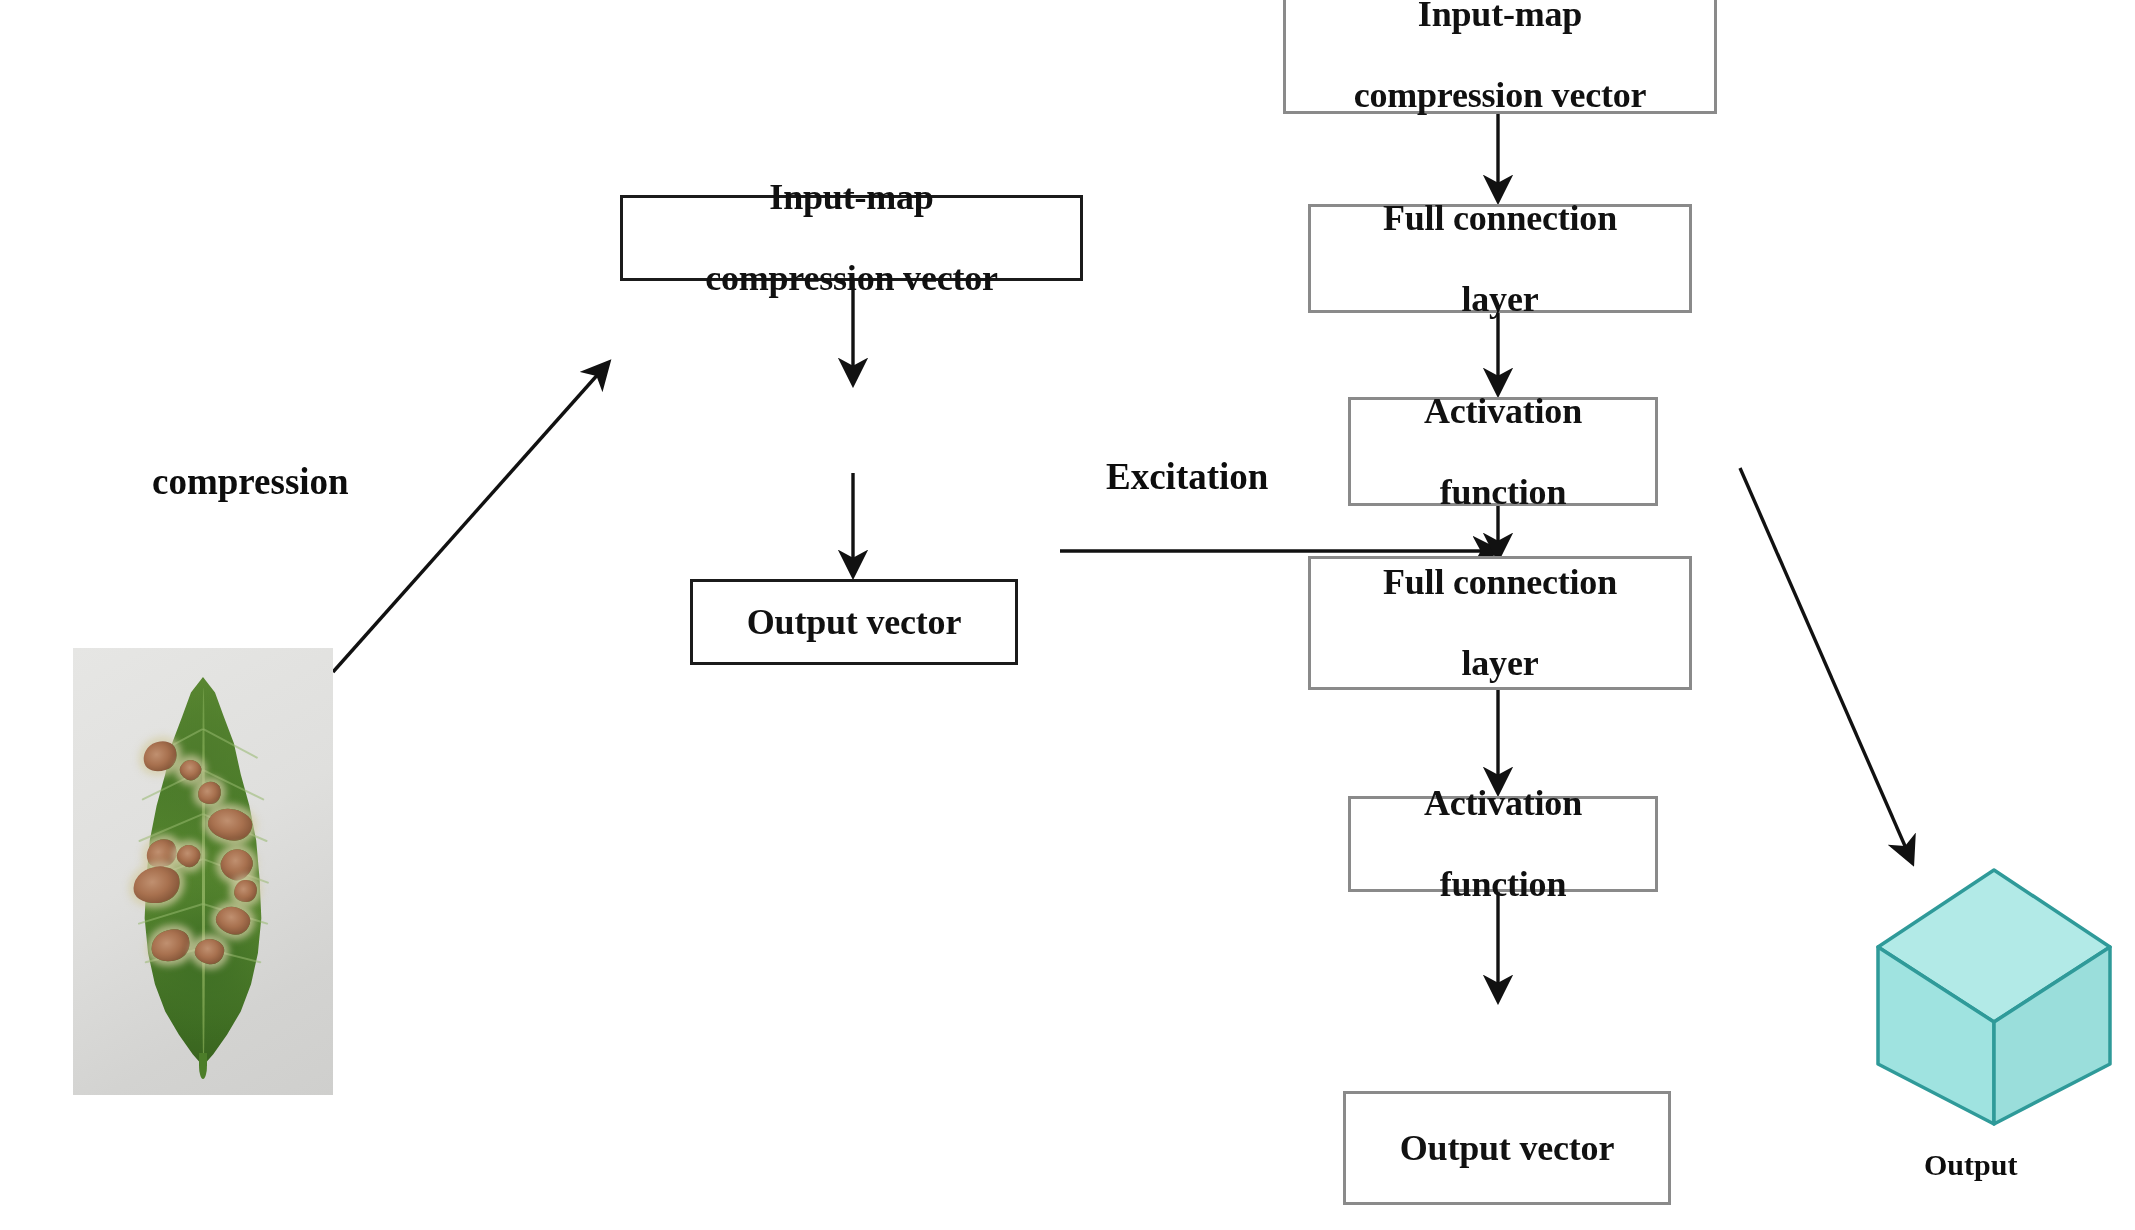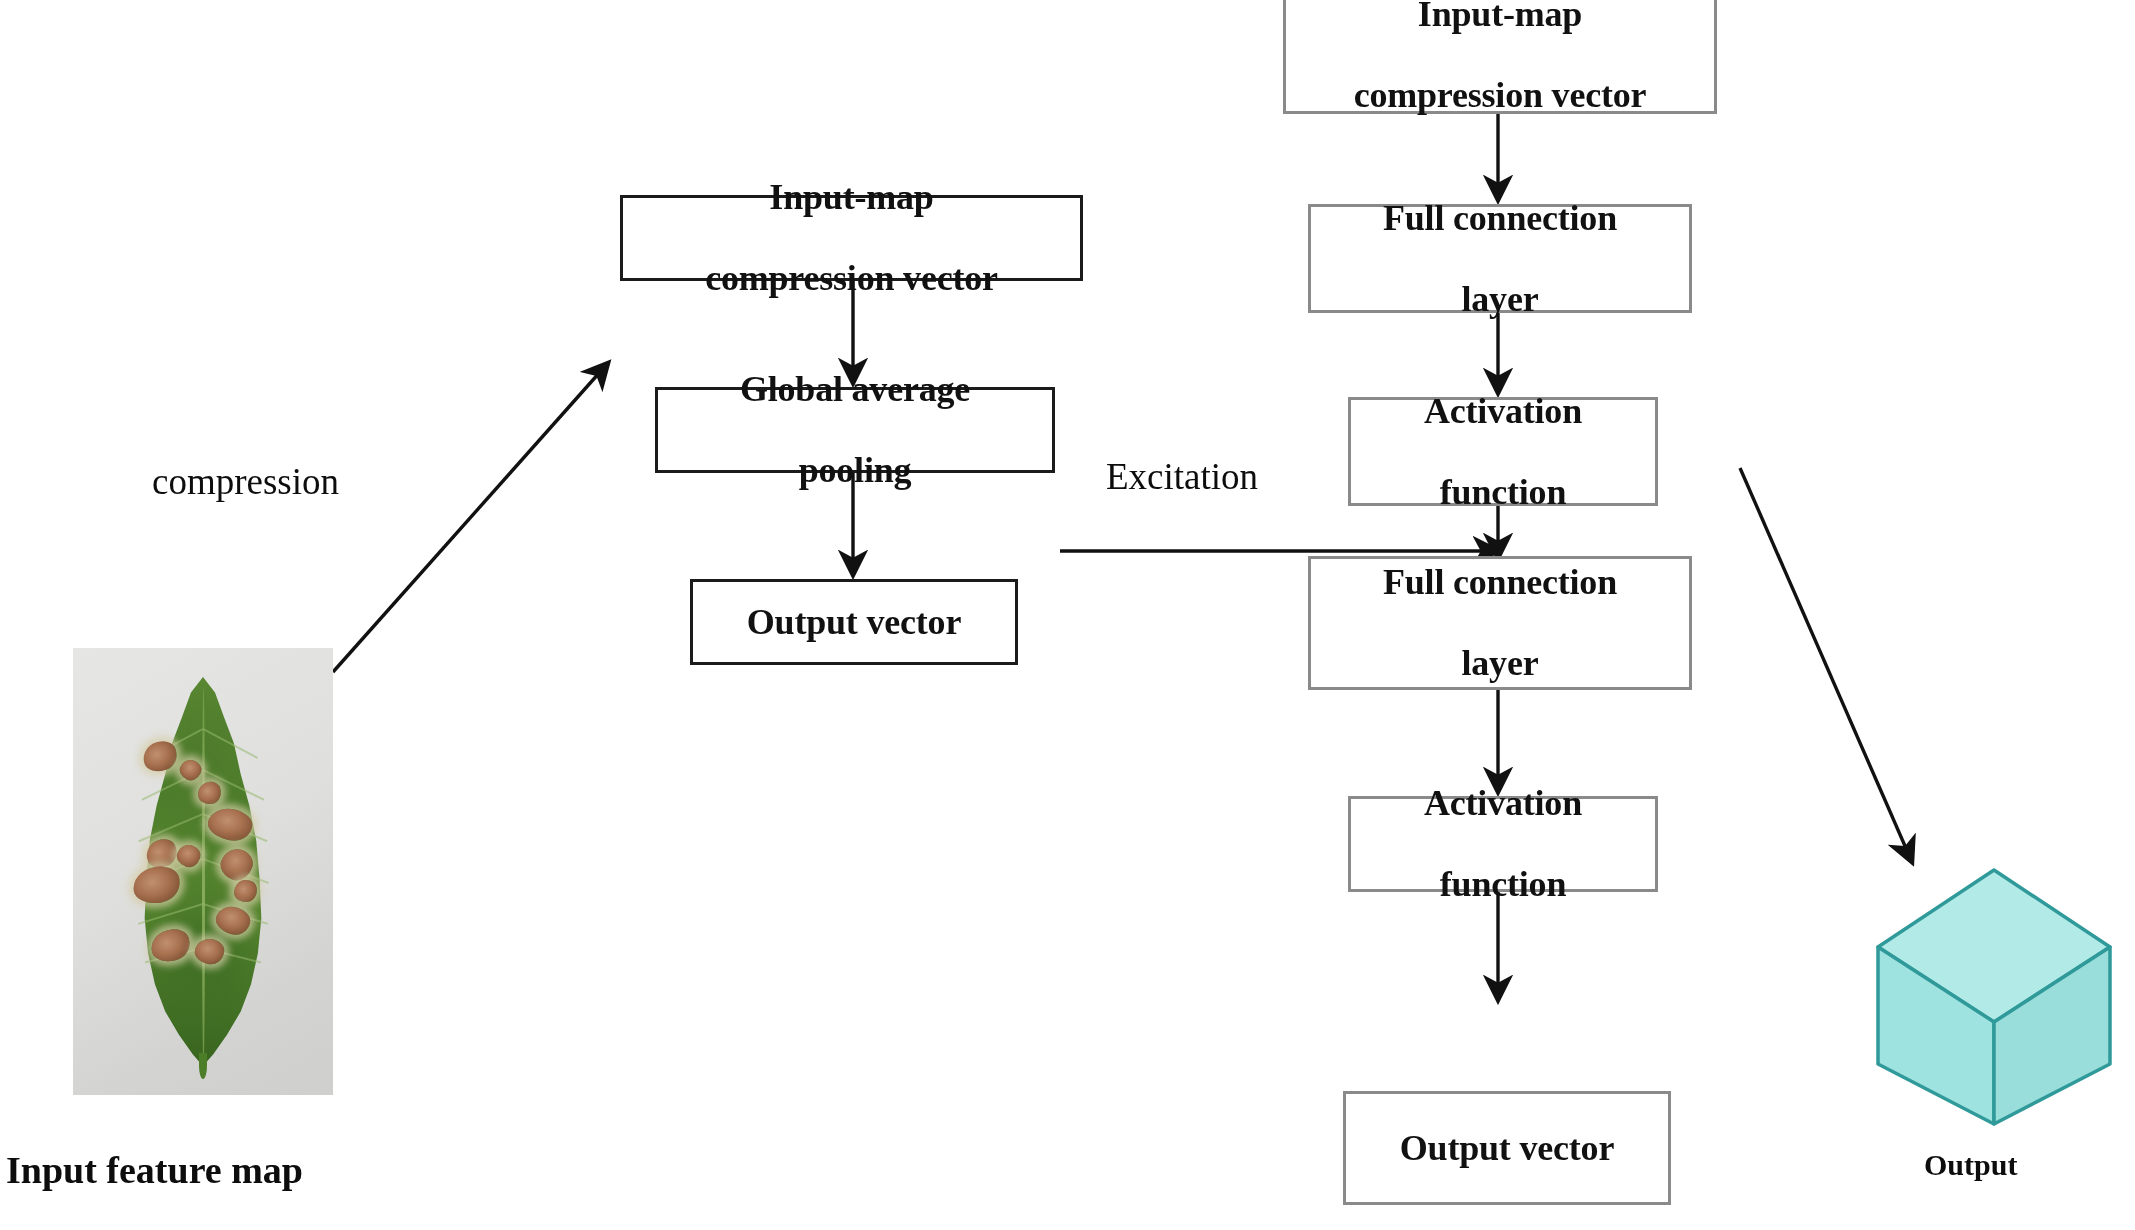--- a/index.html
+++ b/index.html
@@ -93,21 +93,21 @@
     transform-origin: left center;
     border-radius: 2px;
   }
   #leaf-photo .lesion {
     position: absolute;
     background:
       radial-gradient(ellipse at 42% 40%, #c09070 0%, #a8714f 42%, #8a5a3c 70%, rgba(138,90,60,0) 100%);
     border-radius: 52% 48% 45% 55% / 58% 42% 56% 44%;
     box-shadow: 0 0 7px 5px rgba(214,206,168,0.72);
   }
-  .arrow-label { font-weight: normal; }
+  .arrow-label { font-weight: bold; }
 </style>
 </head>
 <body>
 
 <div id="stage">
 
   <svg id="wires" viewBox="0 0 2135 1230">
     <defs>
       <marker id="ah" viewBox="0 0 12 12" refX="10" refY="6" markerWidth="9" markerHeight="9" orient="auto-start-reverse">
         <path d="M 0 0 L 12 6 L 0 12 L 3.2 6 Z" fill="#111111"></path>
@@ -159,37 +159,30 @@
     <div class="lesion" style="left:28%; top:43%; width:12%; height:6%;   transform:rotate(-22deg);"></div>
     <div class="lesion" style="left:40%; top:44%; width:9%;  height:5%;   transform:rotate(18deg);"></div>
     <div class="lesion" style="left:23%; top:49%; width:18%; height:8%;   transform:rotate(-10deg);"></div>
     <div class="lesion" style="left:57%; top:45%; width:12%; height:7%;   transform:rotate(22deg);"></div>
     <div class="lesion" style="left:62%; top:52%; width:9%;  height:5%;   transform:rotate(-8deg);"></div>
     <div class="lesion" style="left:55%; top:58%; width:13%; height:6%;   transform:rotate(18deg);"></div>
     <div class="lesion" style="left:30%; top:63%; width:15%; height:7%;   transform:rotate(-14deg);"></div>
     <div class="lesion" style="left:47%; top:65%; width:11%; height:5.5%; transform:rotate(10deg);"></div>
   </div>
 
-  <div class="caption" style="left:6px; top:1148px; font-size:38px;">Input feature map</div>
 
   <div class="caption arrow-label" style="left:152px; top:460px; font-size:37px;">compression</div>
 
   <div class="node heavy" style="left:620px; top:195px; width:463px; height:86px; font-size:36px;">
     <span>
       <span>Input-map</span><br>
       <span>compression vector</span>
     </span>
   </div>
 
-  <div class="node heavy" style="left:655px; top:387px; width:400px; height:86px; font-size:36px;">
-    <span>
-      <span>Global average</span><br>
-      <span>pooling</span>
-    </span>
-  </div>
 
   <div class="node heavy" style="left:690px; top:579px; width:328px; height:86px; font-size:36px;">
     <span>Output vector</span>
   </div>
 
   <div class="caption arrow-label" style="left:1106px; top:455px; font-size:37px;">Excitation</div>
 
   <div class="node light" style="left:1283px; top:-4px; width:434px; height:118px; font-size:36px;">
     <span>
       <span>Input-map</span><br>

